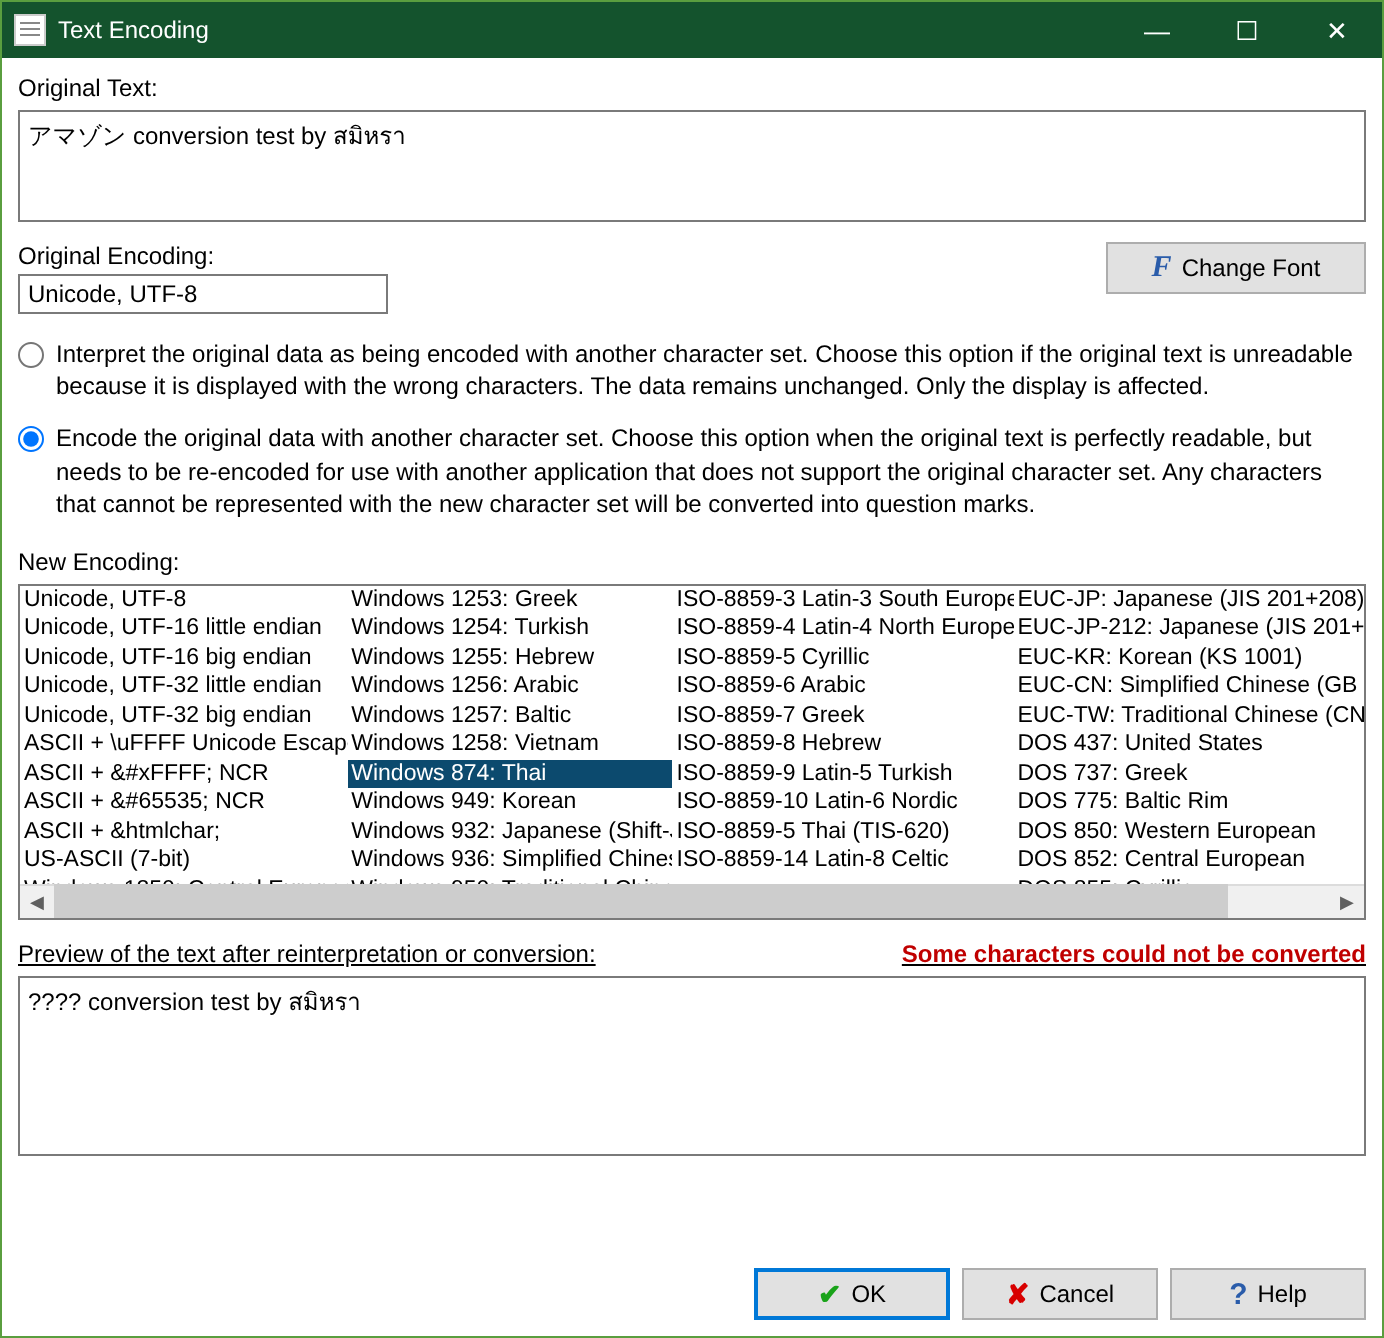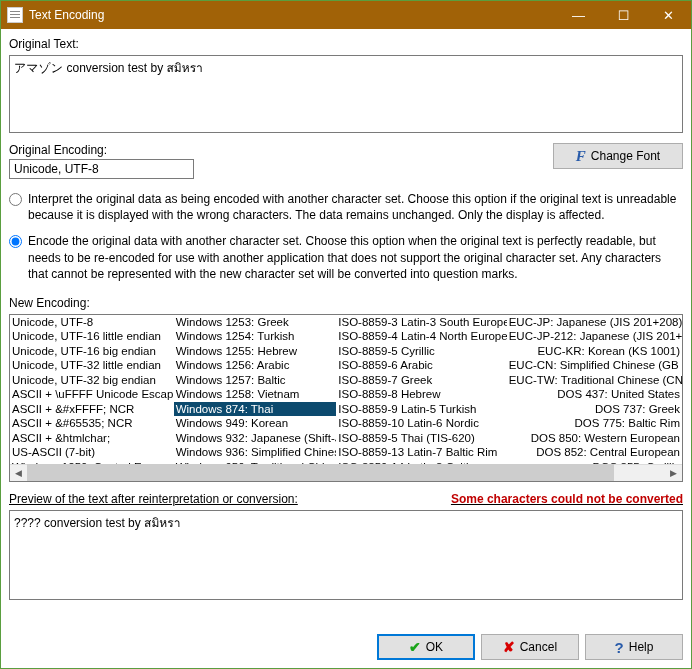--- a/index.html
+++ b/index.html
@@ -1,42 +1,42 @@
 <!DOCTYPE html>
 <html><head>
 <meta charset="utf-8">
 <style>
 * { box-sizing: border-box; margin: 0; padding: 0; }
 body { font-family: "Segoe UI", Tahoma, sans-serif; font-size: 12px; background: #f0f0f0; width: 692px; height: 669px; overflow: hidden; }
 .window { width: 692px; height: 669px; background: #fff; border: 1px solid #5a9e3f; display: flex; flex-direction: column; }
-.titlebar { background: #a16207; color: #fff; height: 28px; display: flex; align-items: center; padding-left: 6px; }
+.titlebar { background: #14532d; color: #fff; height: 28px; display: flex; align-items: center; padding-left: 6px; }
 .titlebar .icon { width: 16px; height: 16px; margin-right: 6px; background: #fff; border: 1px solid #ccc; position: relative; }
 .titlebar .icon::after { content: ""; position: absolute; left: 2px; top: 3px; right: 2px; height: 1px; background: #888; box-shadow: 0 3px 0 #888, 0 6px 0 #888; }
 .titlebar .title { flex: 1; font-size: 12px; }
 .winbtns { display: flex; height: 100%; }
 .winbtn { width: 45px; display: flex; align-items: center; justify-content: center; color: #fff; font-size: 13px; font-family: Arial; }
 .content { flex: 1; padding: 8px; display: flex; flex-direction: column; gap: 4px; overflow: hidden; }
 .lbl { font-size: 12px; color: #000; }
 .textarea { width: 100%; border: 1px solid #7a7a7a; background: #fff; padding: 2px 4px; font-family: "Segoe UI", Tahoma, sans-serif; font-size: 12px; resize: none; }
-.ta-orig { height: 78px; }
+.ta-orig { height: 56px; }
 .row-enc { display: flex; align-items: flex-start; gap: 16px; margin-top: 6px; }
 .input-enc { width: 185px; height: 20px; border: 1px solid #7a7a7a; padding: 1px 4px; font-size: 12px; }
 .btn { background: #e1e1e1; border: 1px solid #adadad; padding: 3px 12px; font-size: 12px; display: inline-flex; align-items: center; gap: 5px; cursor: pointer; }
 .btn-font { width: 130px; height: 26px; margin-left: auto; justify-content: center; }
 .btn-font .ficon { font-family: "Times New Roman", serif; font-style: italic; font-weight: bold; color: #2a5caa; font-size: 15px; }
 .opts { margin-top: 8px; }
 .opt { display: flex; align-items: flex-start; gap: 6px; margin-bottom: 10px; }
 .opt input[type=radio] { margin-top: 2px; }
 .opt .txt { flex: 1; line-height: 1.35; }
 .list-wrap { border: 1px solid #7a7a7a; background: #fff; height: 168px; display: flex; flex-direction: column; }
 .list-body { flex: 1; overflow: hidden; display: flex; font-size: 11.5px; line-height: 14.5px; }
 .col { white-space: nowrap; overflow: hidden; }
 .col .item { padding: 0 2px; height: 14.5px; overflow: hidden; }
 .col .item.sel { background: #0c4a6e; color: #fff; }
-.col0 { width: 168px; } .col1 { width: 167px; } .col2 { width: 175px; } .col3 { width: 180px; text-align: right; }
+.col0 { width: 168px; } .col1 { width: 167px; } .col2 { width: 175px; } .col3 { width: 180px; }
 .hscroll { height: 17px; background: #f0f0f0; border-top: 1px solid #dcdcdc; display: flex; align-items: center; }
 .hscroll .btn-s { width: 17px; height: 17px; display: flex; align-items: center; justify-content: center; font-size: 9px; color: #606060; }
 .hscroll .track { flex: 1; height: 17px; position: relative; }
 .hscroll .thumb { position: absolute; left: 0; top: 0; height: 17px; width: 92%; background: #cdcdcd; }
 .preview-head { display: flex; justify-content: space-between; align-items: center; margin-top: 6px; text-decoration: underline; }
 .preview-err { color: #c00000; font-weight: bold; }
 .ta-prev { height: 90px; }
 .footer { padding: 8px; display: flex; justify-content: flex-end; gap: 6px; border-top: 0; }
 .btn-f { width: 98px; height: 26px; justify-content: center; }
 .btn-ok { border: 2px solid #0078d7; }
@@ -116,21 +116,20 @@
           <div class="col col2">
             <div class="item">ISO-8859-3 Latin-3 South European</div>
             <div class="item">ISO-8859-4 Latin-4 North European</div>
             <div class="item">ISO-8859-5 Cyrillic</div>
             <div class="item">ISO-8859-6 Arabic</div>
             <div class="item">ISO-8859-7 Greek</div>
             <div class="item">ISO-8859-8 Hebrew</div>
             <div class="item">ISO-8859-9 Latin-5 Turkish</div>
             <div class="item">ISO-8859-10 Latin-6 Nordic</div>
             <div class="item">ISO-8859-5 Thai (TIS-620)</div>
-            <div class="item">ISO-8859-13 Latin-7 Baltic Rim</div>
             <div class="item">ISO-8859-14 Latin-8 Celtic</div>
           </div>
           <div class="col col3">
             <div class="item">EUC-JP: Japanese (JIS 201+208)</div>
             <div class="item">EUC-JP-212: Japanese (JIS 201+208+212)</div>
             <div class="item">EUC-KR: Korean (KS 1001)</div>
             <div class="item">EUC-CN: Simplified Chinese (GB 2312)</div>
             <div class="item">EUC-TW: Traditional Chinese (CNS 11643)</div>
             <div class="item">DOS 437: United States</div>
             <div class="item">DOS 737: Greek</div>

